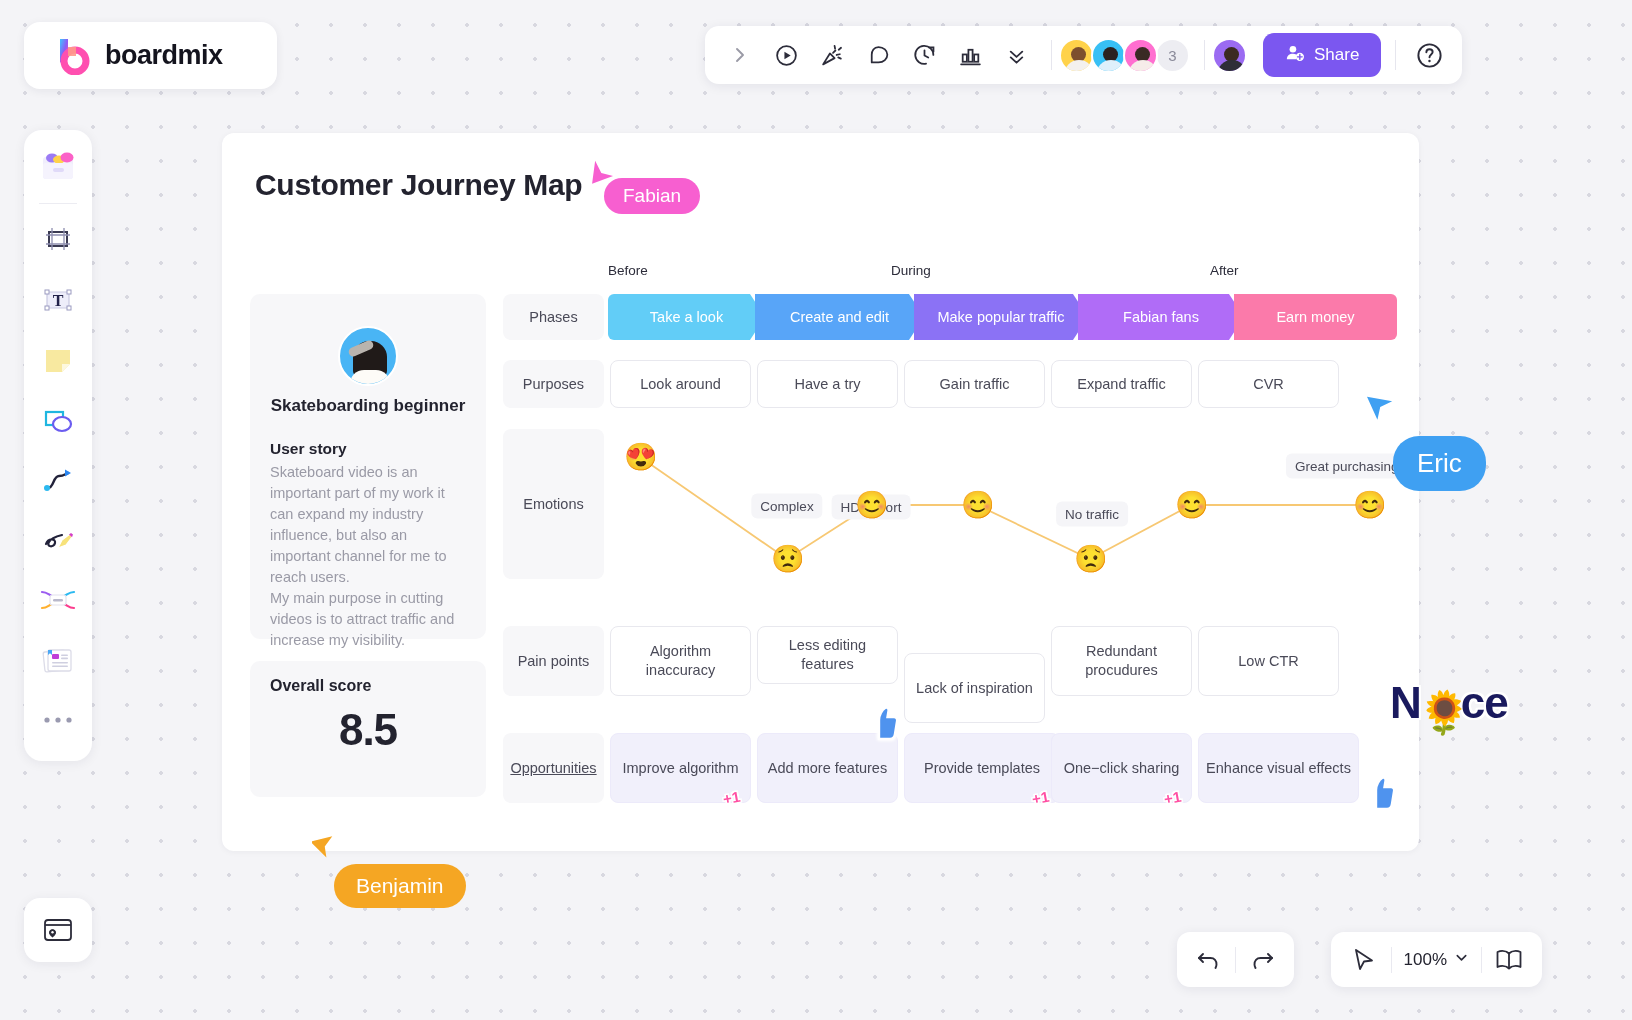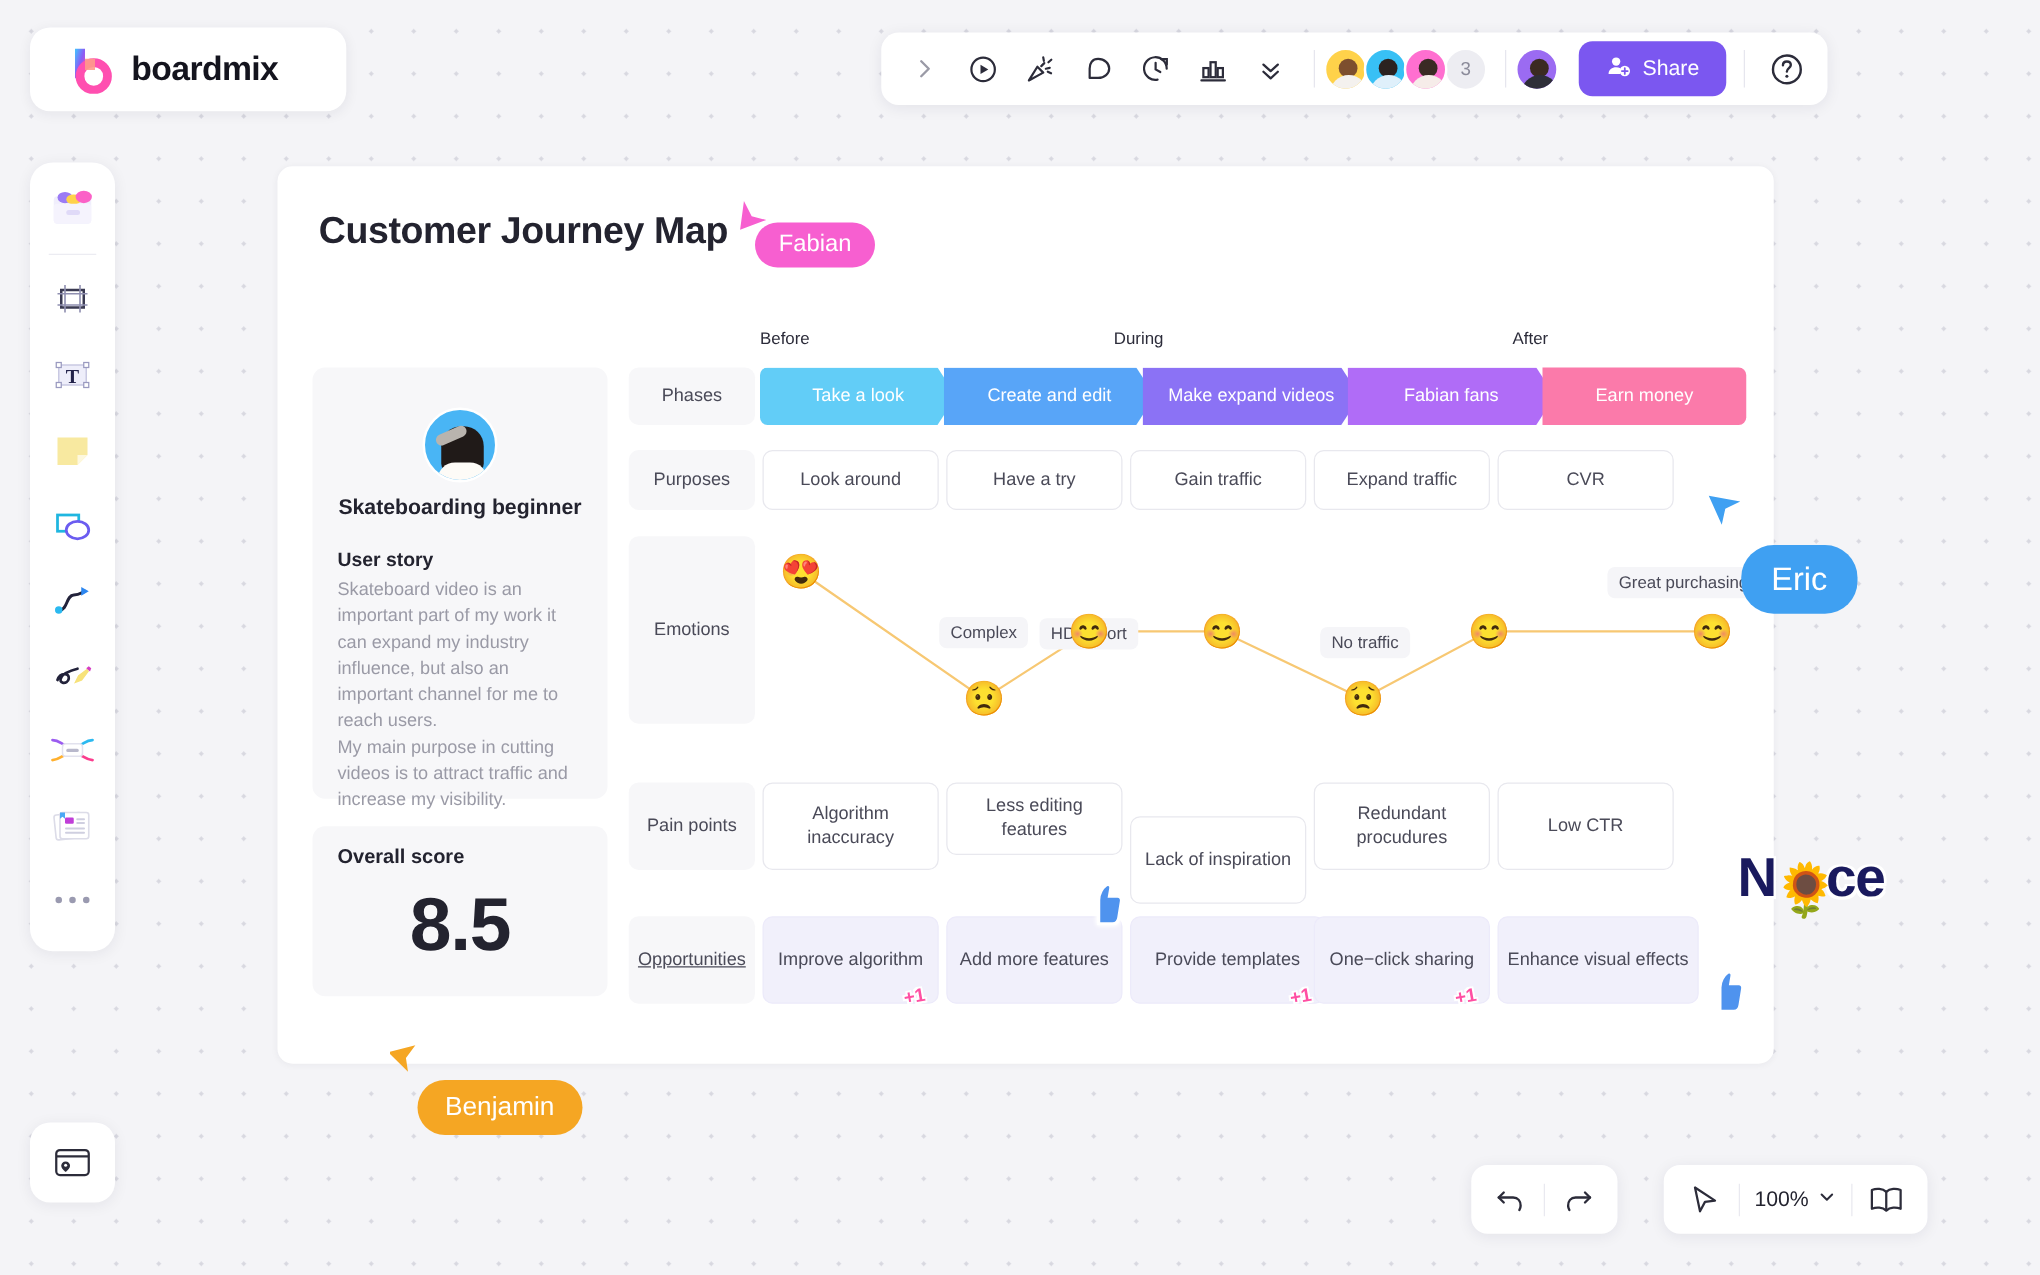--- a/index.html
+++ b/index.html
@@ -105,21 +105,21 @@
   #persona-name { text-align:center; font-size:17px; font-weight:bold; margin-top:10px; color:#23232f;}
   #userstory-title { font-size:15.5px; font-weight:bold; margin-top:24px; color:#23232f;}
   #userstory-body { font-size:14.5px; line-height:21px; color:#9a9aa6; margin-top:4px; white-space:pre-line;}
 
   #score-card {
     position: absolute; left: 28px; top: 528px;
     width: 236px; height: 136px;
     background: #f7f7f9; border-radius: 10px; padding: 16px 20px;
   }
   #score-label { font-size:16px; font-weight:bold; color:#23232f;}
-  #score-value { text-align:center; font-size:60px; font-weight:bold; color:#23232f; margin-top:10px; letter-spacing:-1px;}
+  #score-value { text-align:center; font-size:44px; font-weight:bold; color:#23232f; margin-top:10px; letter-spacing:-1px;}
 
   
   .row-label {
     position: absolute; background:#f7f7f9; border-radius:8px;
     display:flex; align-items:center; justify-content:center;
     font-size:14.5px; color:#4a4a58;
   }
   .time-label { position:absolute; font-size:13.5px; color:#2c2c3a; }
 
   
@@ -423,21 +423,21 @@
   <div class="row-label" style="left:281px; top:493px; width:101px; height:70px;">Pain points</div>
   <div class="row-label" style="left:281px; top:600px; width:101px; height:70px;text-decoration:underline;">Opportunities</div>
 
   <div class="phase first" style="left:386px; width:157px; background:#62cdf7;">
     <span>Take a look</span>
     </div>
   <div class="phase" style="left:533px; width:169px; background:#58a5f8;">
     <span>Create and edit</span>
     </div>
   <div class="phase" style="left:692px; width:174px; background:#8b72f5;">
-    <span>Make expand videos</span>
+    <span>Make popular traffic</span>
     </div>
   <div class="phase" style="left:856px; width:166px; background:#b06cf7;">
     <span>Fabian fans</span>
     </div>
   <div class="phase" style="left:1012px; width:163px; background:#fb7aaa; clip-path:none; border-radius:0 6px 6px 0;">
     <span>Earn money</span>
     </div>
 
   <div class="cell" style="left:388px; top:227px; width:141px; height:48px;">
     <span>Look around</span>

